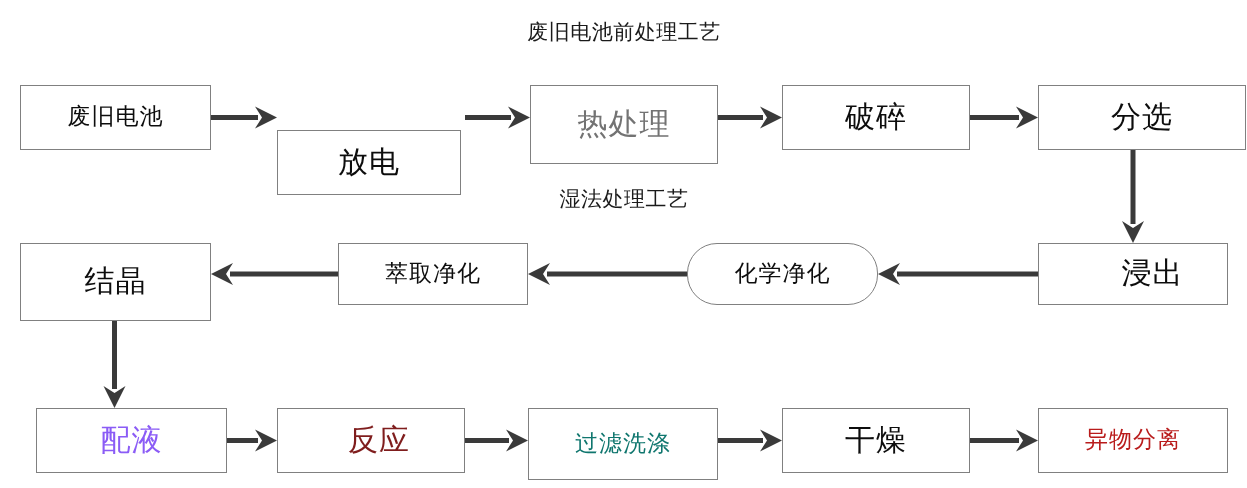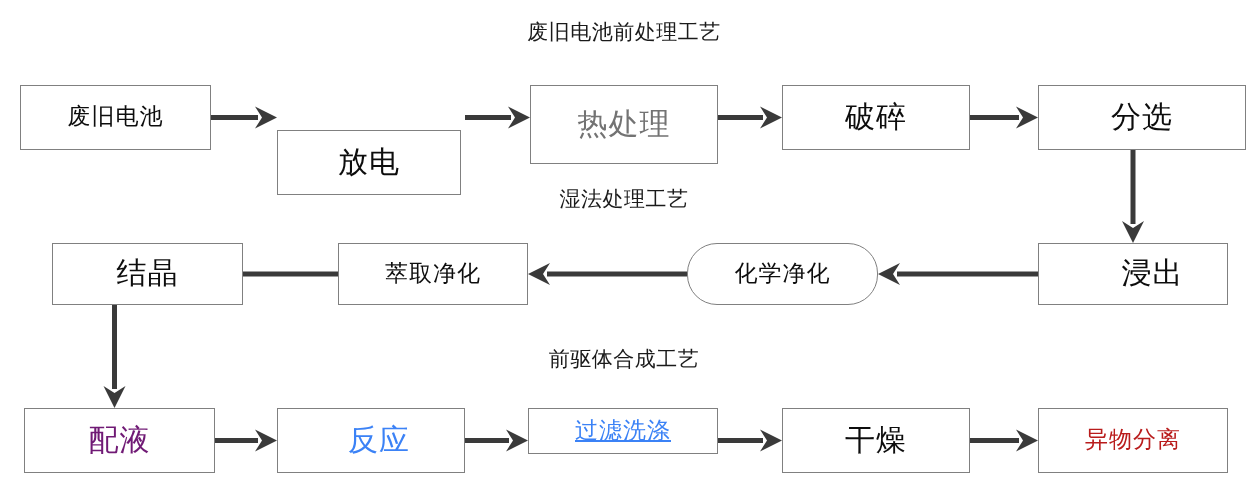--- a/index.html
+++ b/index.html
@@ -59,21 +59,20 @@
 </style>
 </head>
 <body>
 
 <div id="canvas">
 
   <div class="section-title" id="title-0" style="left: 432px; top: 18px; width: 384px;">废旧电池前处理工艺</div>
 
   <div class="section-title" id="title-1" style="left: 432px; top: 185px; width: 384px;">湿法处理工艺</div>
 
-  <div class="section-title" id="title-2" style="left: 432px; top: 345px; width: 384px;">前驱体合成工艺</div>
 
   <svg id="arrows" viewBox="0 0 1247 488" xmlns="http://www.w3.org/2000/svg">
       <g>
         <line x1="211" y1="117.5" x2="258" y2="117.5" stroke="#3a3a3a" stroke-width="5"></line>
         <polygon points="277,117.5 255,106.5 262,117.5 255,128.5" fill="#3a3a3a"></polygon>
       </g>
       <g>
         <line x1="465" y1="117.5" x2="511" y2="117.5" stroke="#3a3a3a" stroke-width="5"></line>
         <polygon points="530,117.5 508,106.5 515,117.5 508,128.5" fill="#3a3a3a"></polygon>
       </g>
@@ -132,39 +131,39 @@
       </div>
       <div class="node" style="left: 530px; top: 85px; width: 188px; height: 79px; border-color: rgb(128, 128, 128); color: #737373;">
         <span class="node-label">热处理</span>
       </div>
       <div class="node" style="left: 782px; top: 85px; width: 188px; height: 65px; border-color: rgb(128, 128, 128); color: rgb(13, 13, 13);">
         <span class="node-label">破碎</span>
       </div>
       <div class="node" style="left: 1038px; top: 85px; width: 208px; height: 65px; border-color: rgb(128, 128, 128); color: rgb(13, 13, 13);">
         <span class="node-label">分选</span>
       </div>
-      <div class="node" style="left: 20px; top: 243px; width: 191px; height: 62px; border-color: rgb(128, 128, 128); color: rgb(13, 13, 13); margin-left: 32px;">
+      <div class="node" style="left: 20px; top: 243px; width: 191px; height: 78px; border-color: rgb(128, 128, 128); color: rgb(13, 13, 13);">
         <span class="node-label">结晶</span>
       </div>
       <div class="node small-text" style="left: 338px; top: 243px; width: 190px; height: 62px; border-color: rgb(128, 128, 128); color: rgb(13, 13, 13);">
         <span class="node-label">萃取净化</span>
       </div>
       <div class="node small-text" style="left: 687px; top: 243px; width: 191px; height: 62px; border-color: rgb(128, 128, 128); color: rgb(13, 13, 13); border-radius: 30px;">
         <span class="node-label">化学净化</span>
       </div>
       <div class="node" style="left: 1038px; top: 243px; width: 190px; height: 62px; border-color: rgb(128, 128, 128); color: rgb(13, 13, 13); padding-left: 39px;">
         <span class="node-label">浸出</span>
       </div>
-      <div class="node" style="left: 24px; top: 408px; width: 191px; height: 65px; border-color: rgb(128, 128, 128); color: #701a75;">
+      <div class="node" style="left: 36px; top: 408px; width: 191px; height: 65px; border-color: rgb(128, 128, 128); color: #8b5cf6;">
         <span class="node-label">配液</span>
       </div>
-      <div class="node" style="left: 277px; top: 408px; width: 188px; height: 65px; border-color: rgb(128, 128, 128); color: #3b82f6; padding-left: 16px;">
+      <div class="node" style="left: 277px; top: 408px; width: 188px; height: 65px; border-color: rgb(128, 128, 128); color: #7f1d1d; padding-left: 16px;">
         <span class="node-label">反应</span>
       </div>
-      <div class="node small-text" style="left: 528px; top: 408px; width: 190px; height: 46px; border-color: rgb(128, 128, 128); color: #3b82f6; text-decoration: underline;">
+      <div class="node small-text" style="left: 528px; top: 408px; width: 190px; height: 72px; border-color: rgb(128, 128, 128); color: #0f766e;">
         <span class="node-label">过滤洗涤</span>
       </div>
       <div class="node" style="left: 782px; top: 408px; width: 188px; height: 65px; border-color: rgb(128, 128, 128); color: rgb(13, 13, 13);">
         <span class="node-label">干燥</span>
       </div>
       <div class="node small-text" style="left: 1038px; top: 408px; width: 190px; height: 65px; border-color: rgb(128, 128, 128); color: #b91c1c;">
         <span class="node-label">异物分离</span>
       </div>
     </div>
 

